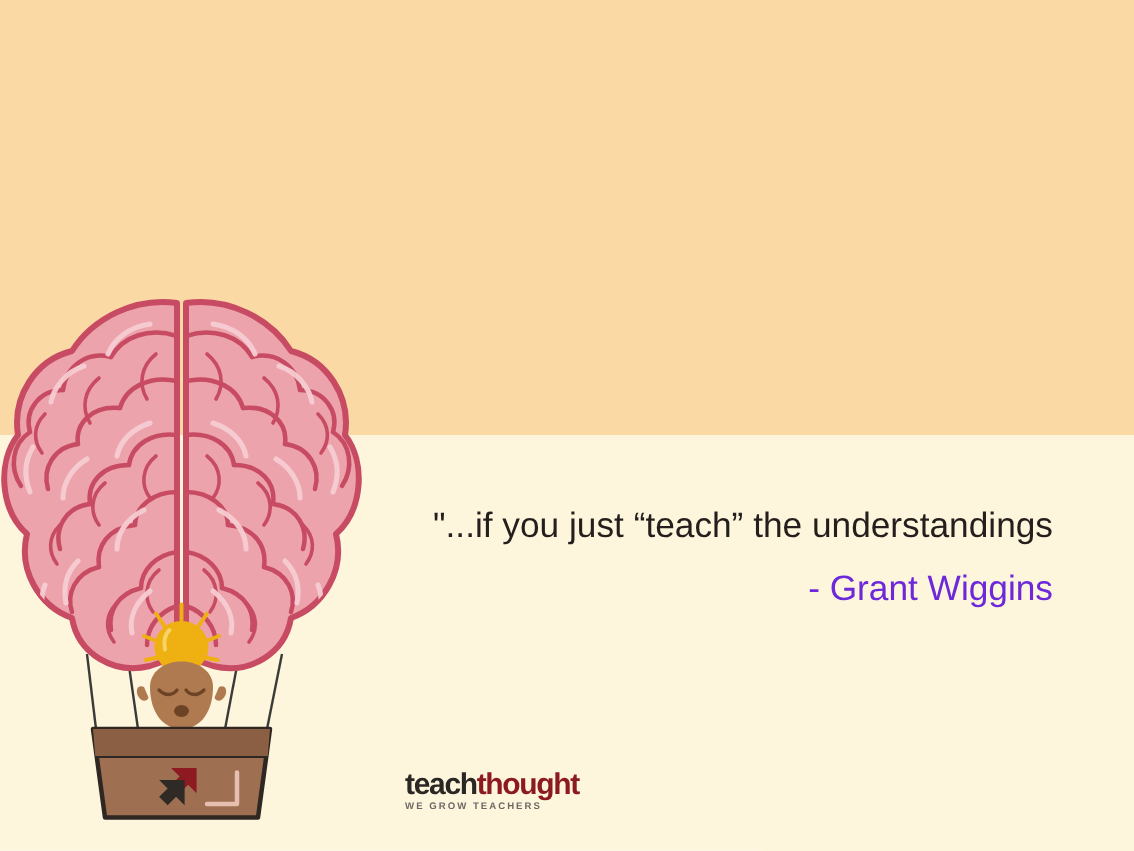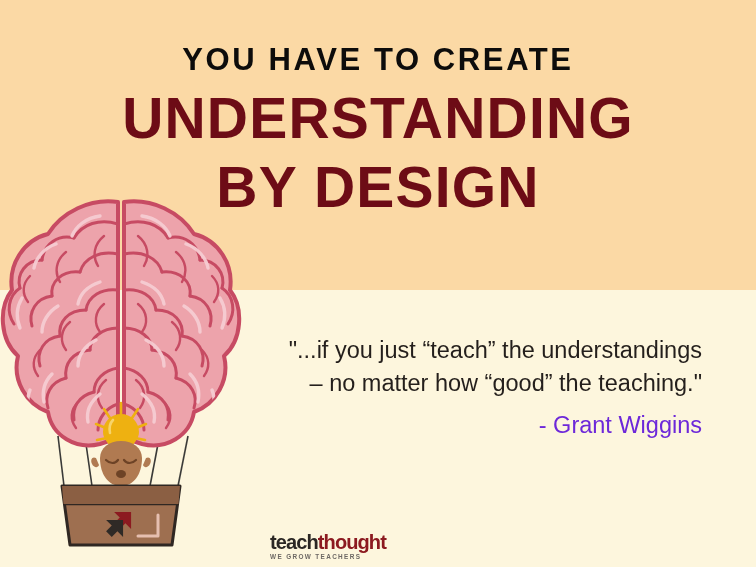--- a/index.html
+++ b/index.html
@@ -85,21 +85,21 @@
     font-family: "Liberation Sans", sans-serif;
     font-size: 23.5px;
     color: #6d28d9;
     line-height: 1.41;
     margin: 9px 0 0 0;
   }
   
   .logo {
     position: absolute;
     left: 0;
-    bottom: 4px;
+    bottom: 23px;
     width: 656px;
     text-align: center;
     z-index: 7;
   }
   .logo-inner {
     display: inline-block;
     text-align: left;
     line-height: 1;
   }
   .logo-word {
@@ -133,29 +133,23 @@
   .balloon svg { display: block; }
 </style>
 </head>
 <body>
 
 <div id="poster">
 
   <div class="band-top"></div>
   <div class="band-bottom"></div>
 
-  <div class="headline">
-    <div class="line-kicker">YOU HAVE TO CREATE</div>
-    <div class="line-big">UNDERSTANDING</div>
-    <div class="line-big second">BY DESIGN</div>
-  </div>
 
   <div class="quote-block">
     <p class="quote-text">"...if you just “teach” the understandings</p>
-    <p class="quote-text">– no matter how “good” the teaching."</p>
     <p class="quote-attrib">- Grant Wiggins</p>
   </div>
 
   <div class="logo">
     <div class="logo-inner">
       <div class="logo-word"><span class="logo-teach">teach</span><span class="logo-thought">thought</span></div>
       <div class="logo-tag">WE GROW TEACHERS</div>
     </div>
   </div>
 

